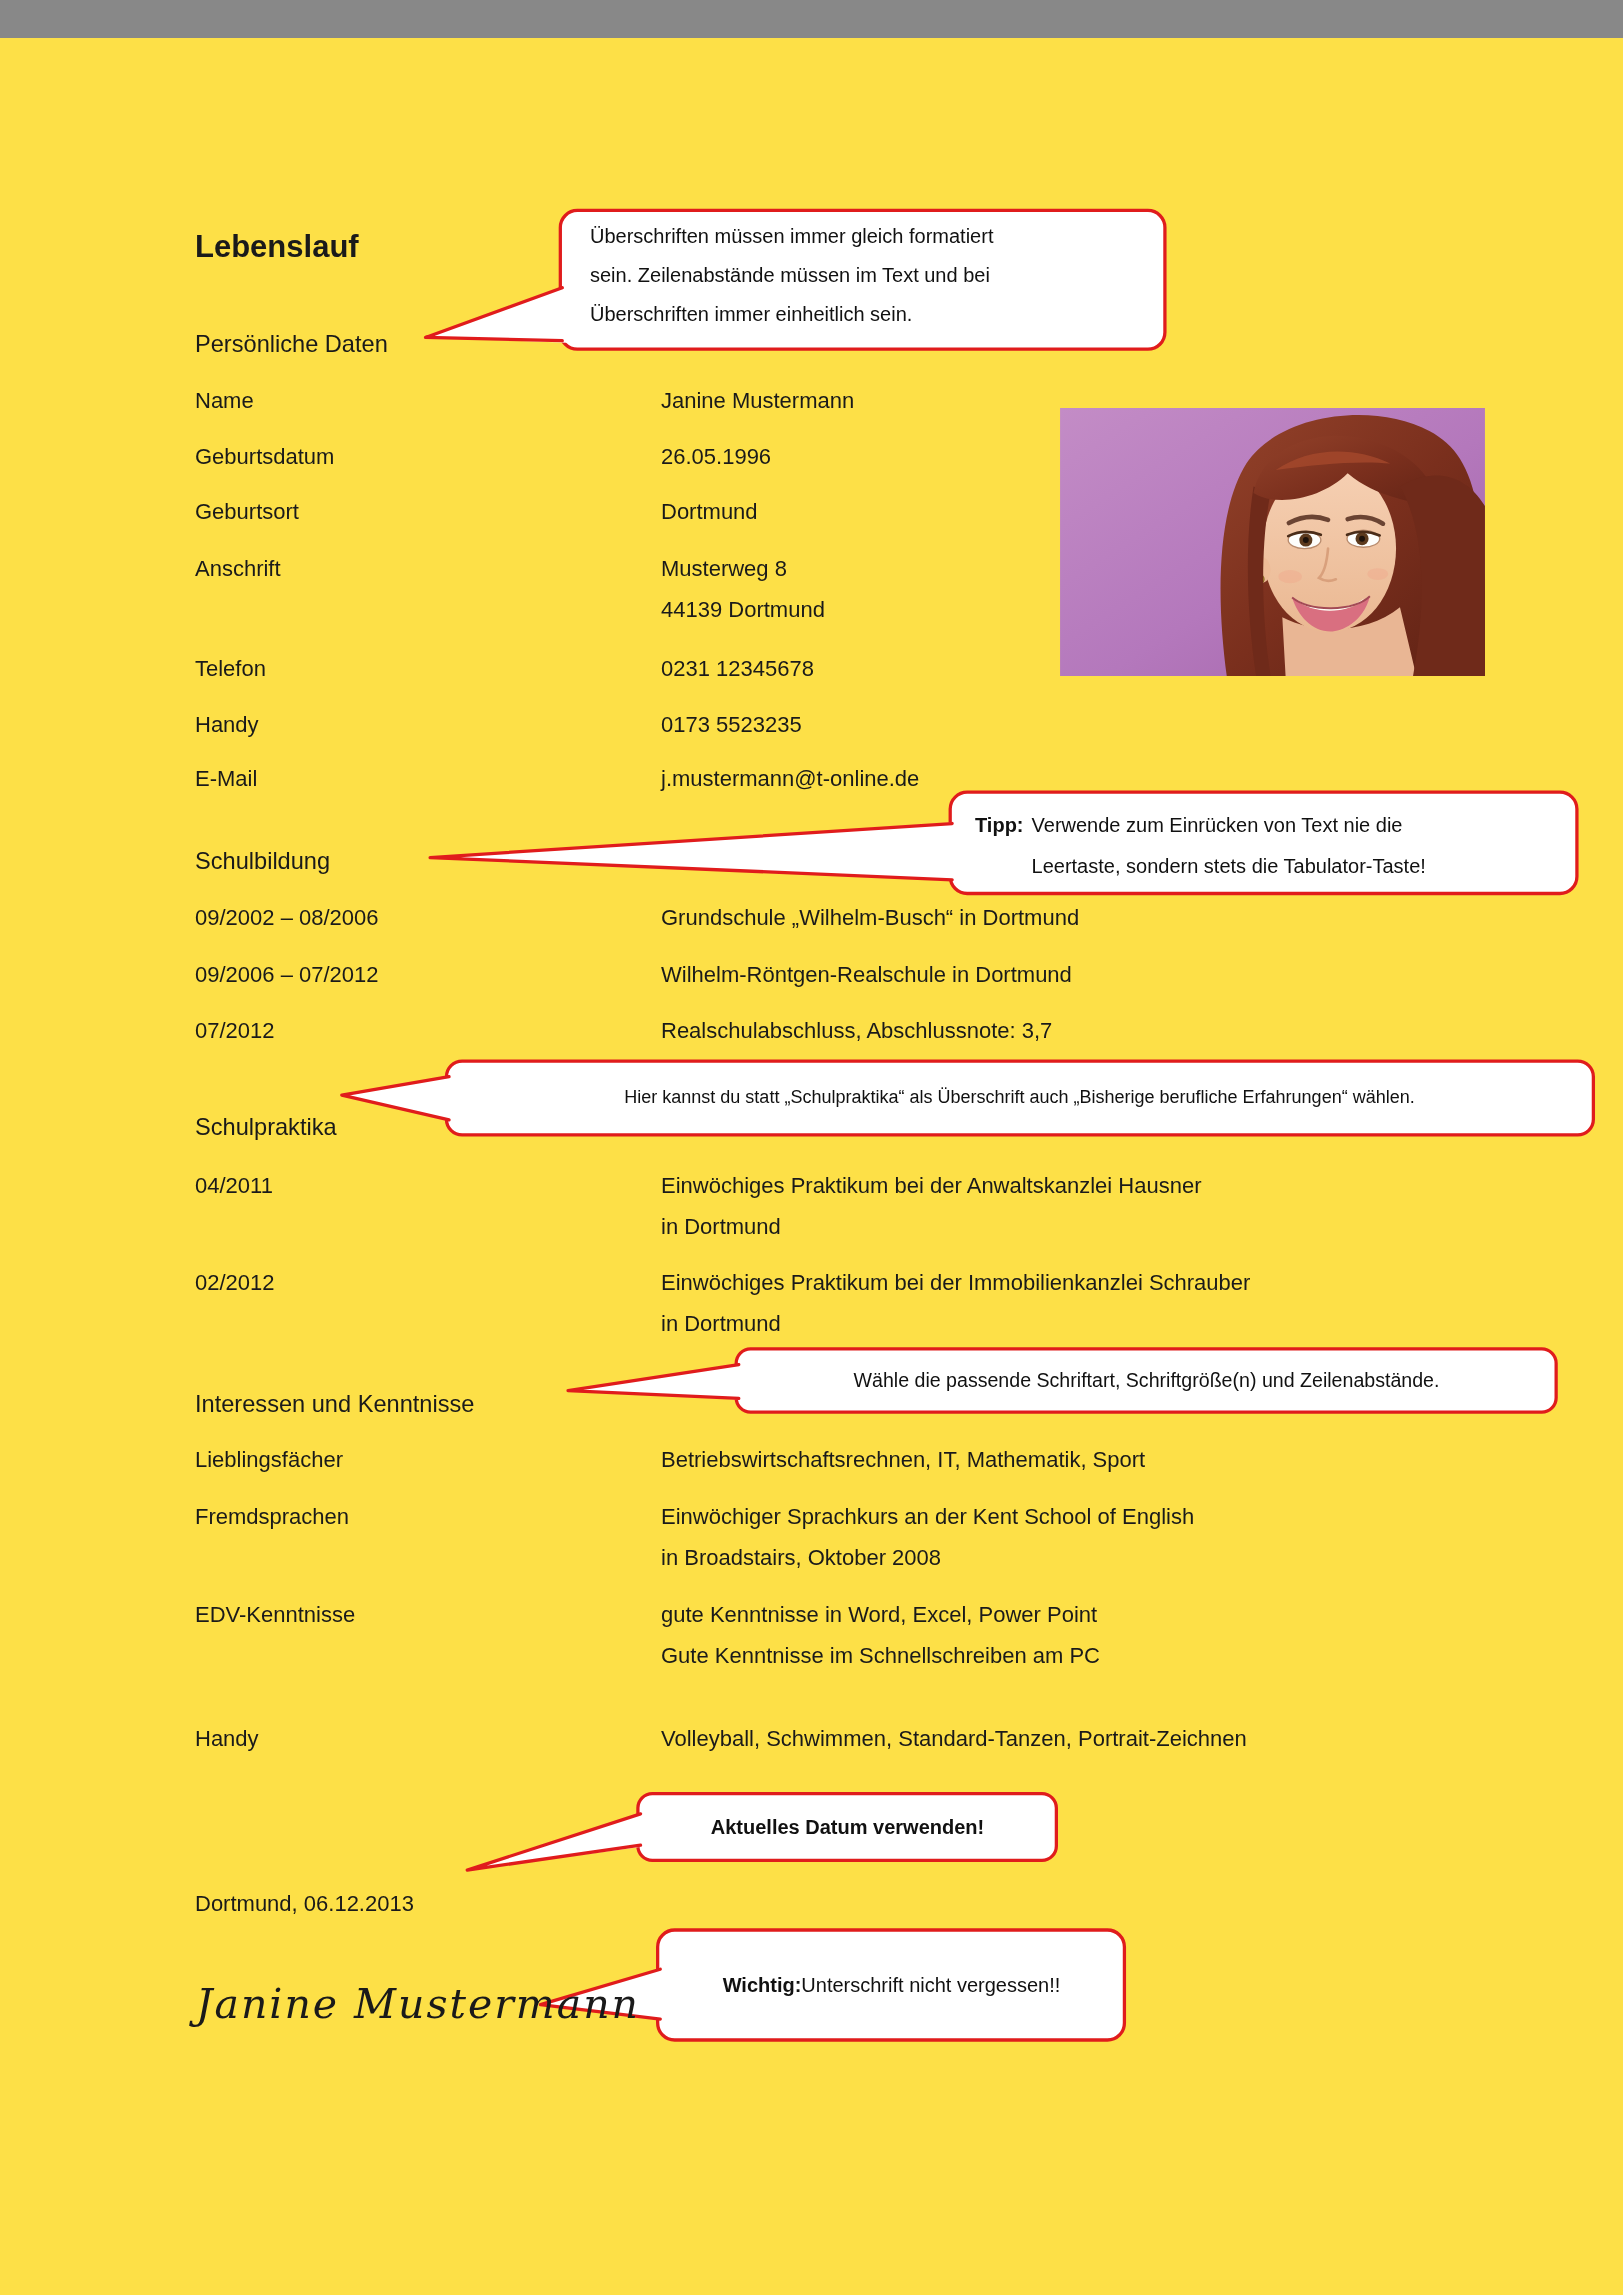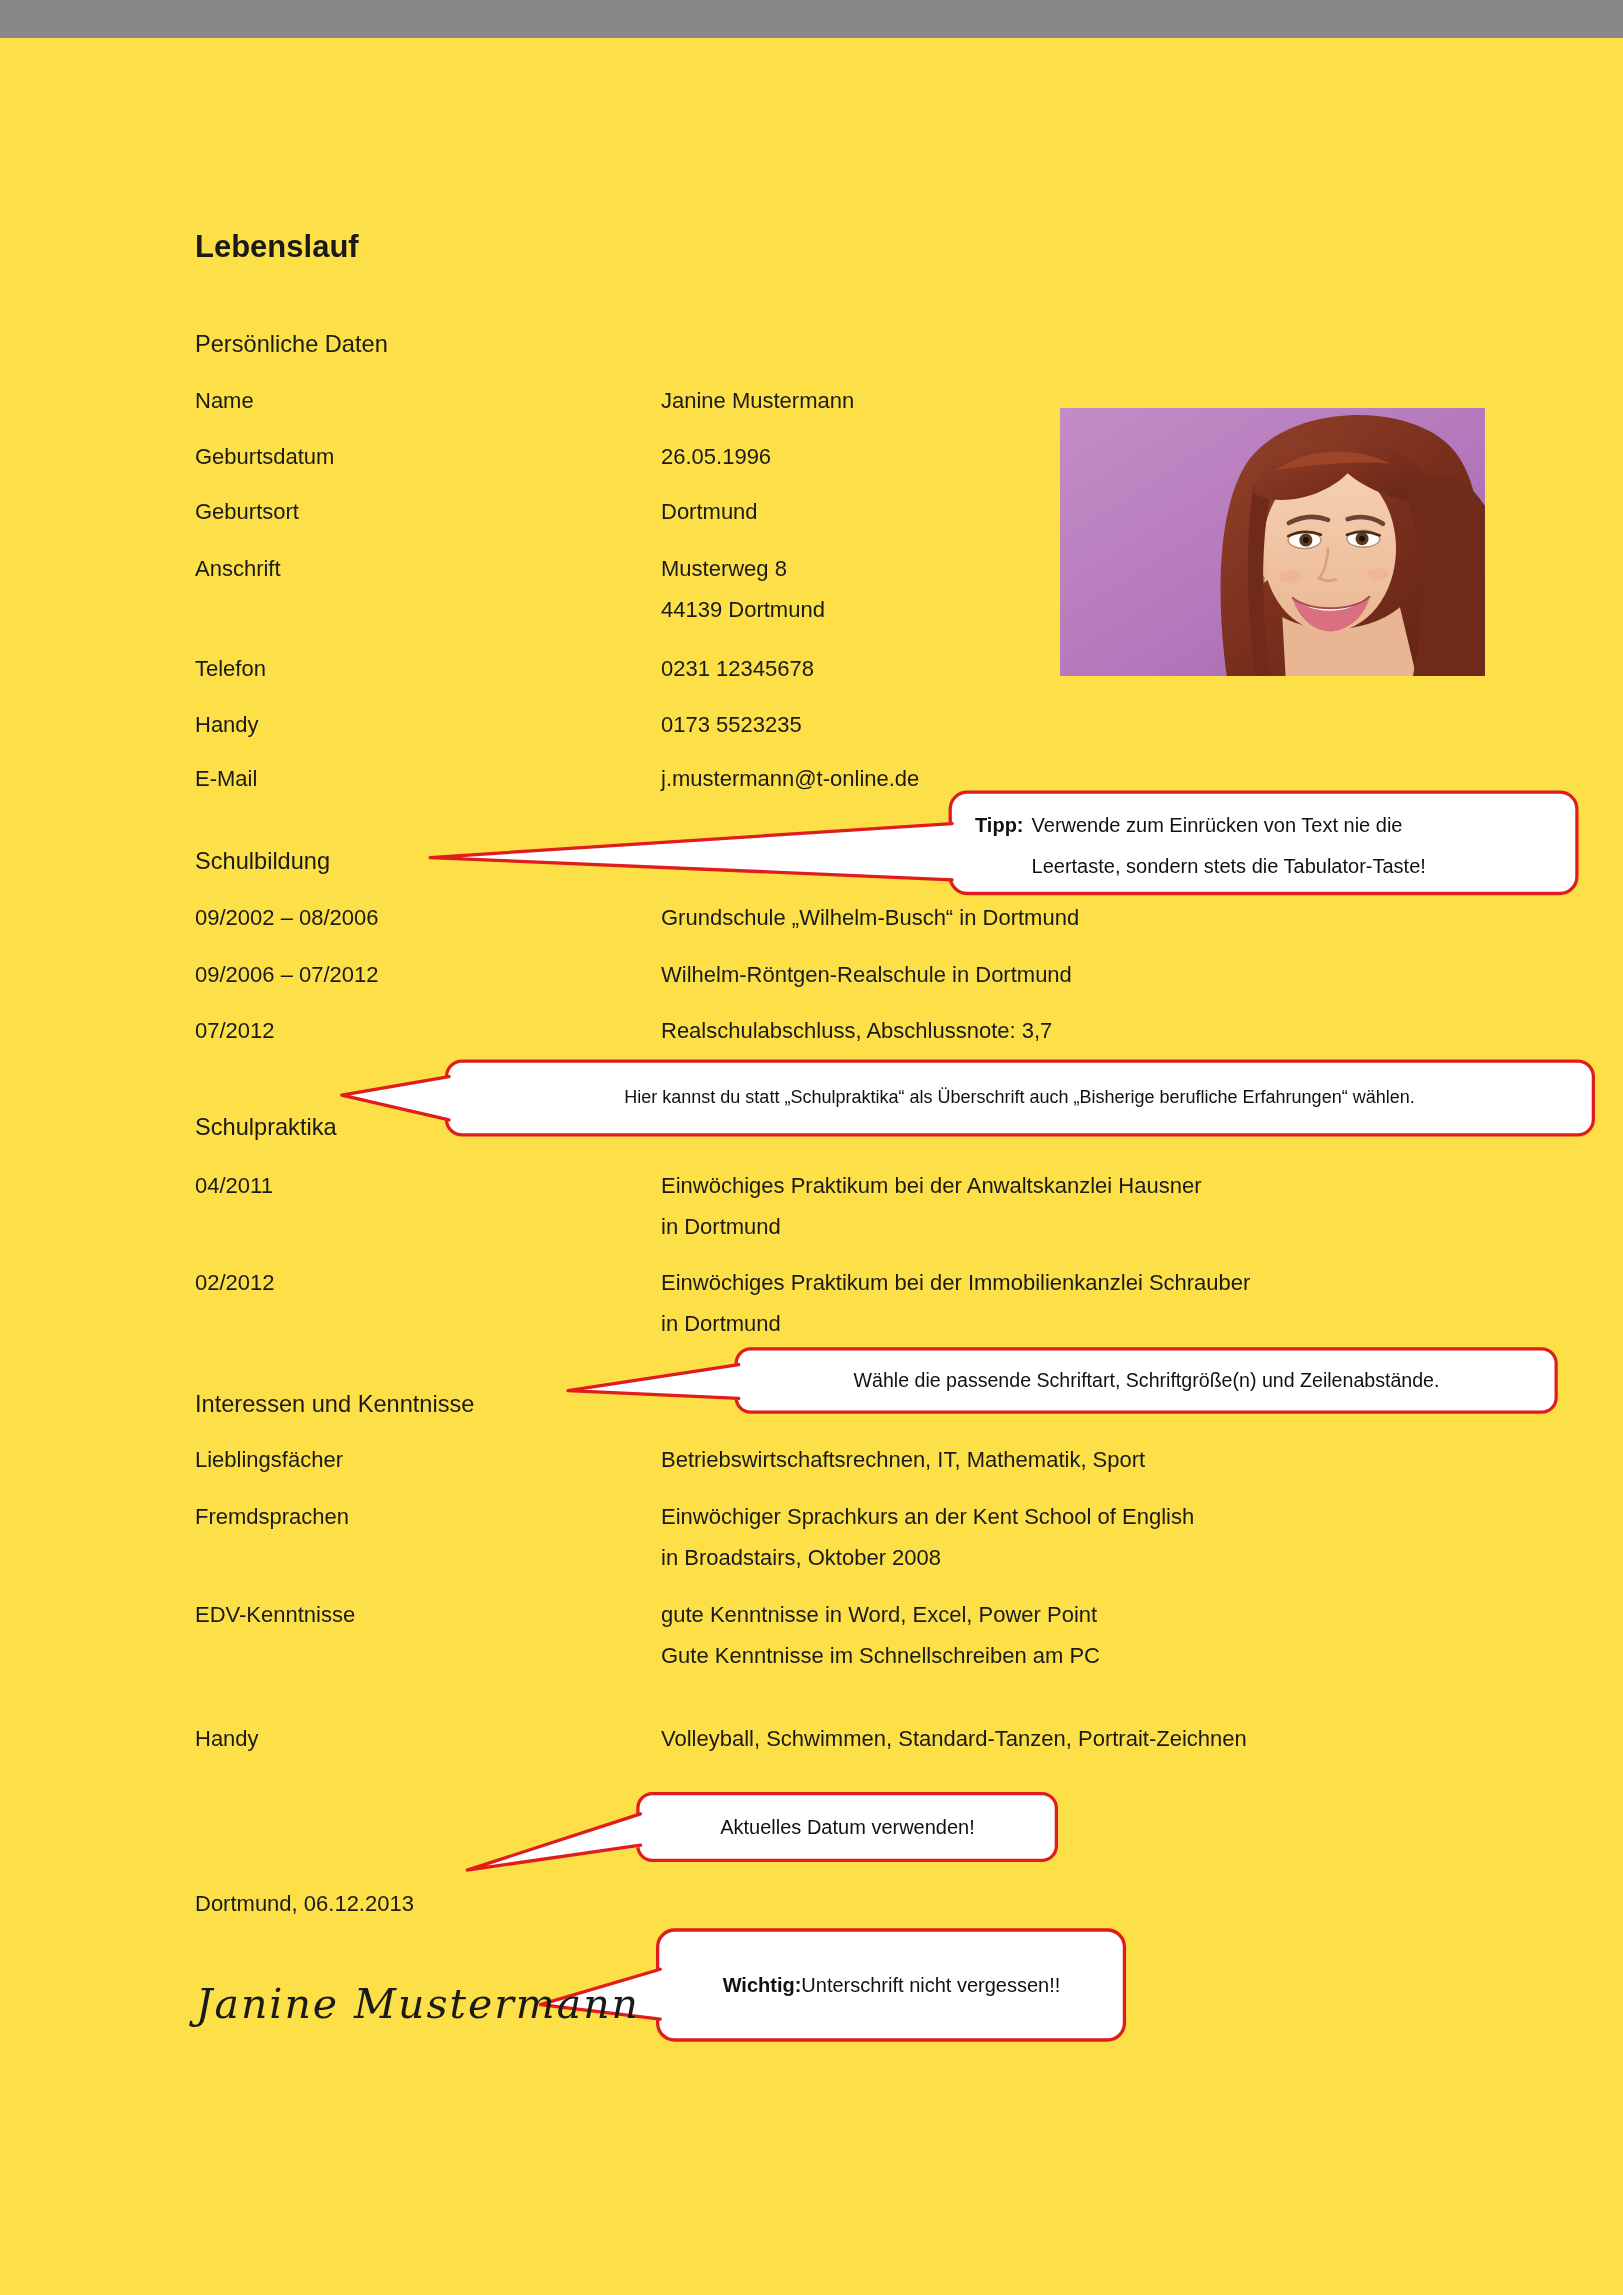--- a/index.html
+++ b/index.html
@@ -61,20 +61,32 @@
   .tip-lines span{display:block;line-height:41px;}
   .photo{position:absolute;left:1060px;top:370px;width:425px;height:268px;}
 </style>
 </head>
 <body>
 
 <div class="page">
 
   <div class="doc-title">Lebenslauf</div>
 
+  <div class="callout" style="left:419px;top:167px;width:759px;height:151px;">
+    <svg width="759" height="151" viewBox="0 0 1160 230">
+      <rect x="216" y="8" width="924" height="212" rx="26" fill="#ffffff" stroke="#e01c1c" stroke-width="5"></rect>
+      <polygon points="10,202 226,124 226,210" fill="#ffffff"></polygon>
+      <path d="M10,202 L219,126 M10,202 L219,207" fill="none" stroke="#e01c1c" stroke-width="5" stroke-linecap="round"></path>
+    </svg>
+    <div class="c-text" style="left:171px;top:11.8px;width:563px;">
+      <span style="display:block">Überschriften müssen immer gleich formatiert</span>
+      <span style="display:block">sein. Zeilenabstände müssen im Text und bei</span>
+      <span style="display:block">Überschriften immer einheitlich sein.</span>
+    </div>
+  </div>
 
   <div class="sec-heading" style="top:293px;">Persönliche Daten</div>
 
   <div class="row" style="top:350px;">
     <span class="lbl">Name</span>
     <span class="val">Janine Mustermann</span>
   </div>
   <div class="row" style="top:406px;">
     <span class="lbl">Geburtsdatum</span>
     <span class="val">26.05.1996</span>
@@ -243,21 +255,21 @@
     <span class="val">
       <span class="vline">gute Kenntnisse in Word, Excel, Power Point</span>
       <span class="vline">Gute Kenntnisse im Schnellschreiben am PC</span>
     </span>
   </div>
   <div class="row" style="top:1688px;">
     <span class="lbl">Handy</span>
     <span class="val">Volleyball, Schwimmen, Standard-Tanzen, Portrait-Zeichnen</span>
   </div>
 
-  <div class="callout" style="left:458px;top:1751px;width:605px;height:85px;">
+  <div class="callout" style="left:458px;top:1751px;width:605px;height:85px;font-weight:bold;">
     <svg width="605" height="85" viewBox="0 0 925 130">
       <rect x="275" y="7" width="640" height="102" rx="22" fill="#ffffff" stroke="#e01c1c" stroke-width="5"></rect>
       <polygon points="14,124 284,36 284,88" fill="#ffffff"></polygon>
       <path d="M14,124 L279,38 M14,124 L279,86" fill="none" stroke="#e01c1c" stroke-width="5" stroke-linecap="round"></path>
     </svg>
     <div class="c-text c-center" style="left:180px;top:4.6px;width:419px;height:67px;">Aktuelles Datum verwenden!</div>
   </div>
 
   <div class="date-line">Dortmund, 06.12.2013</div>
 

